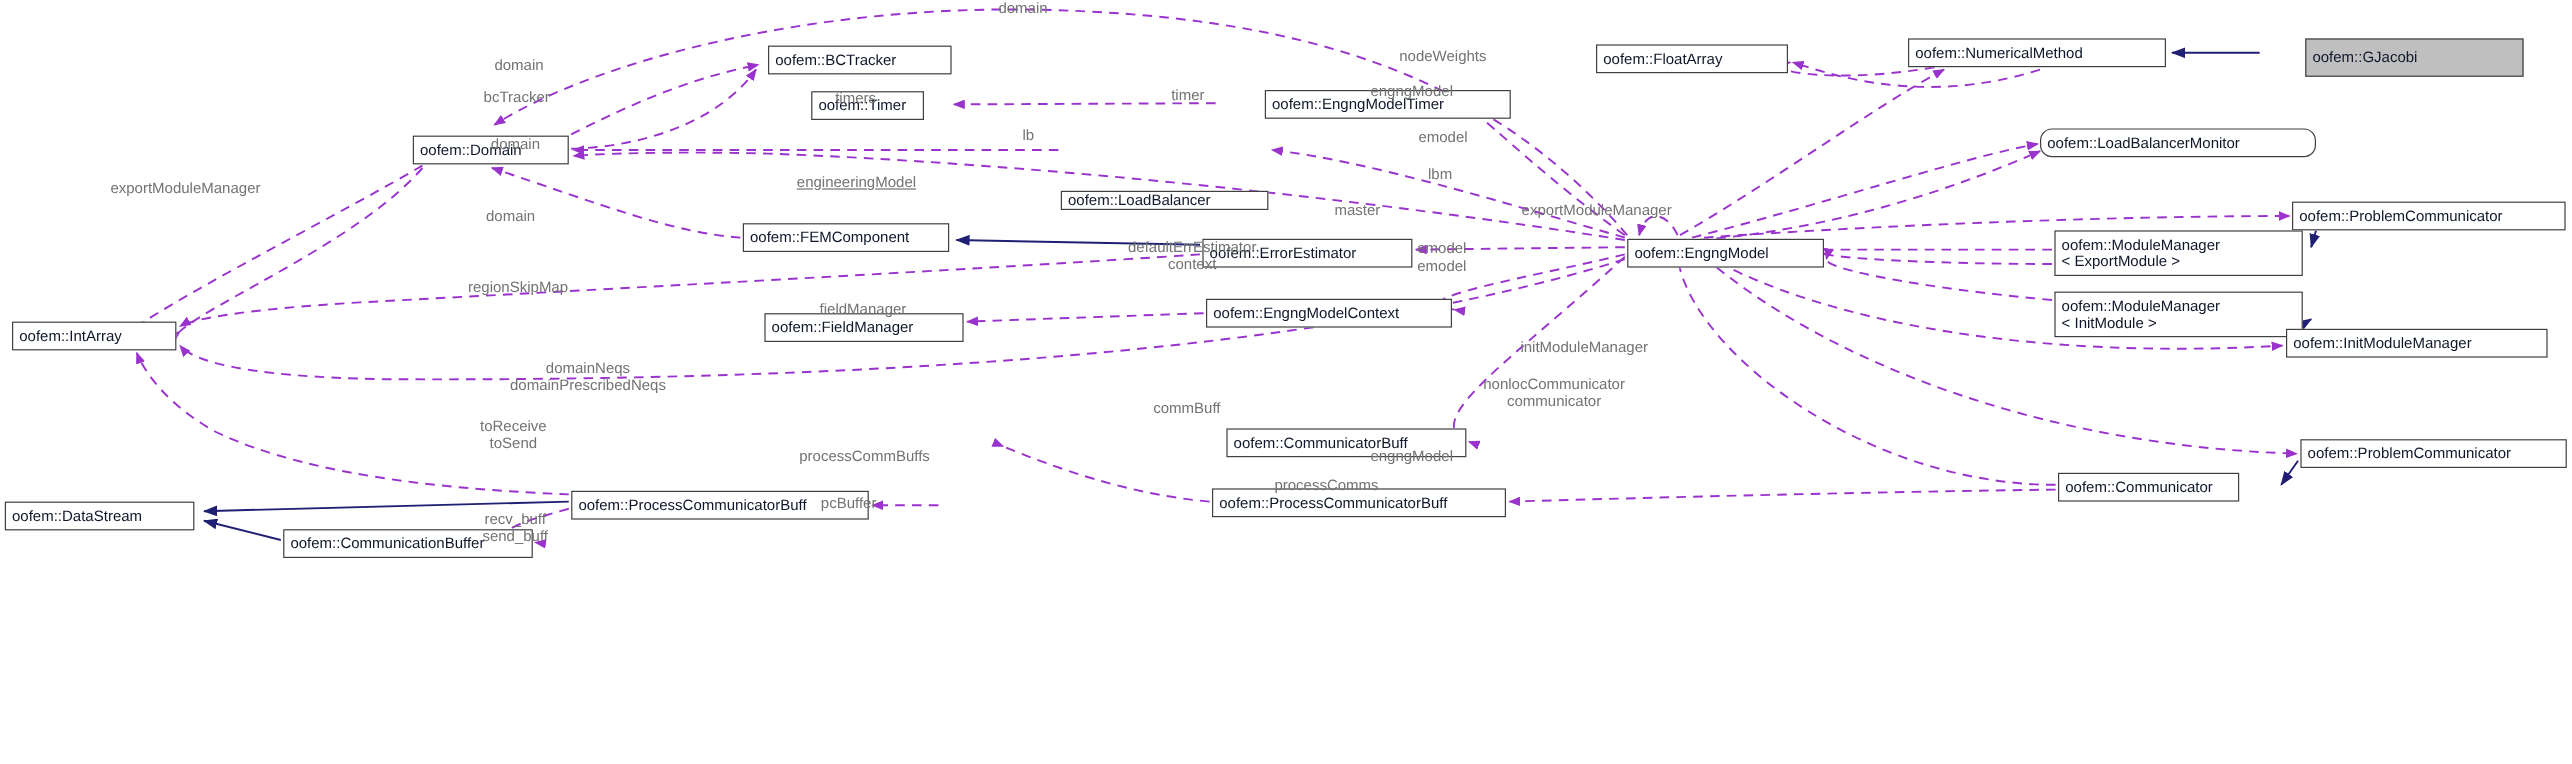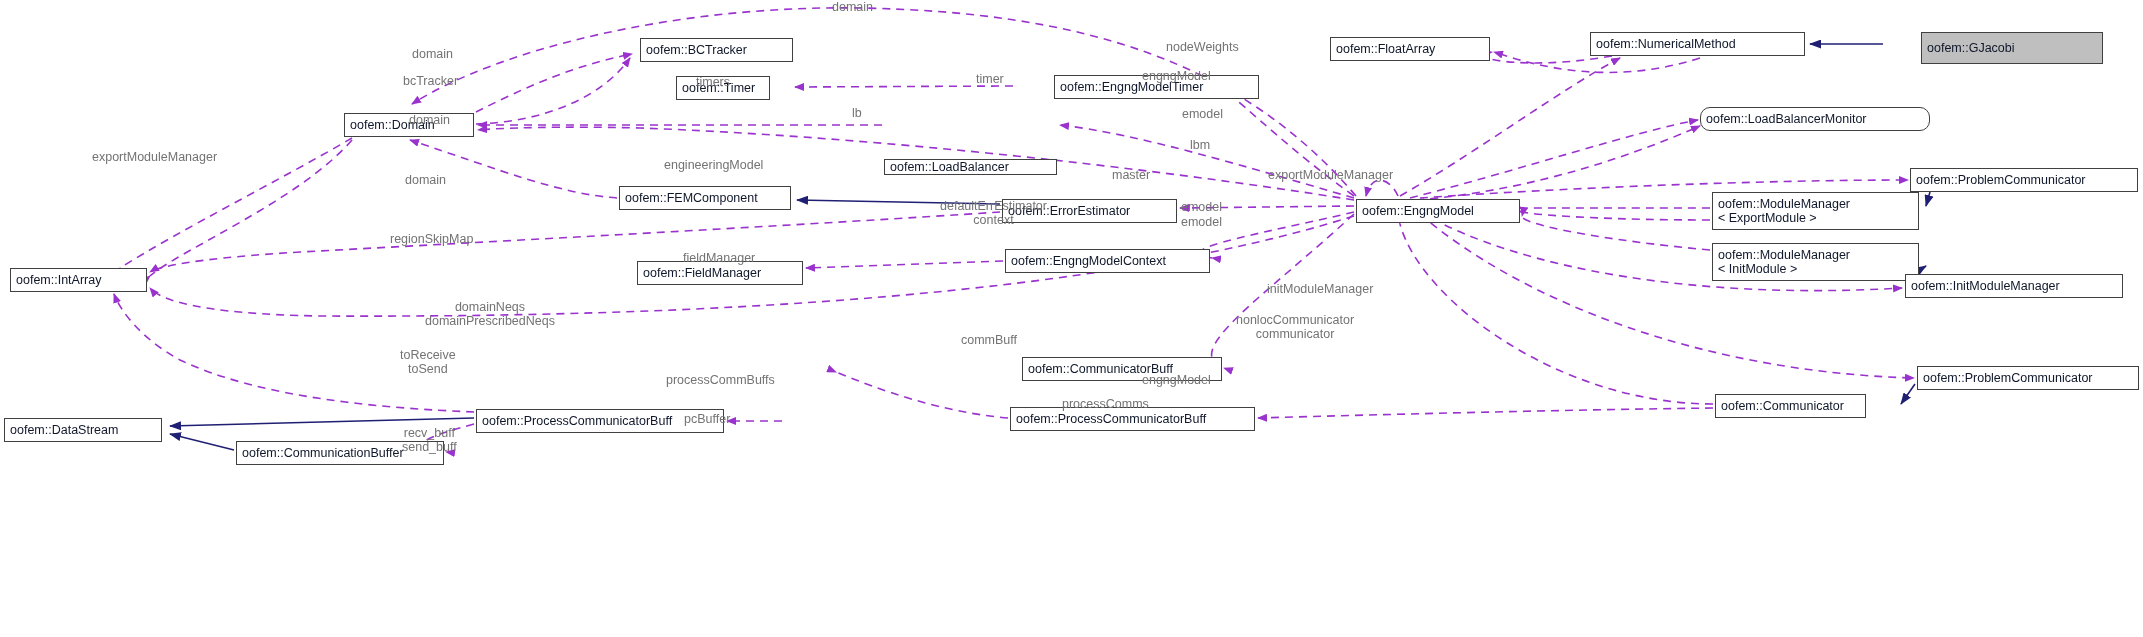--- a/index.html
+++ b/index.html
@@ -276,21 +276,21 @@
       </div>
       <div class="edge-label" style="left: 852px; top: 106px;">
         <div>lb</div>
       </div>
       <div class="edge-label" style="left: 409px; top: 113px;">
         <div>domain</div>
       </div>
       <div class="edge-label" style="left: 1190px; top: 138px;">
         <div>lbm</div>
       </div>
-      <div class="edge-label" style="left: 664px; top: 158px;">
+      <div class="edge-label" style="left: 664px; top: 145px; text-decoration: underline;">
         <div>engineeringModel</div>
       </div>
       <div class="edge-label" style="left: 92px; top: 150px;">
         <div>exportModuleManager</div>
       </div>
       <div class="edge-label" style="left: 1268px; top: 168px;">
         <div>exportModuleManager</div>
       </div>
       <div class="edge-label" style="left: 1112px; top: 168px;">
         <div>master</div>

